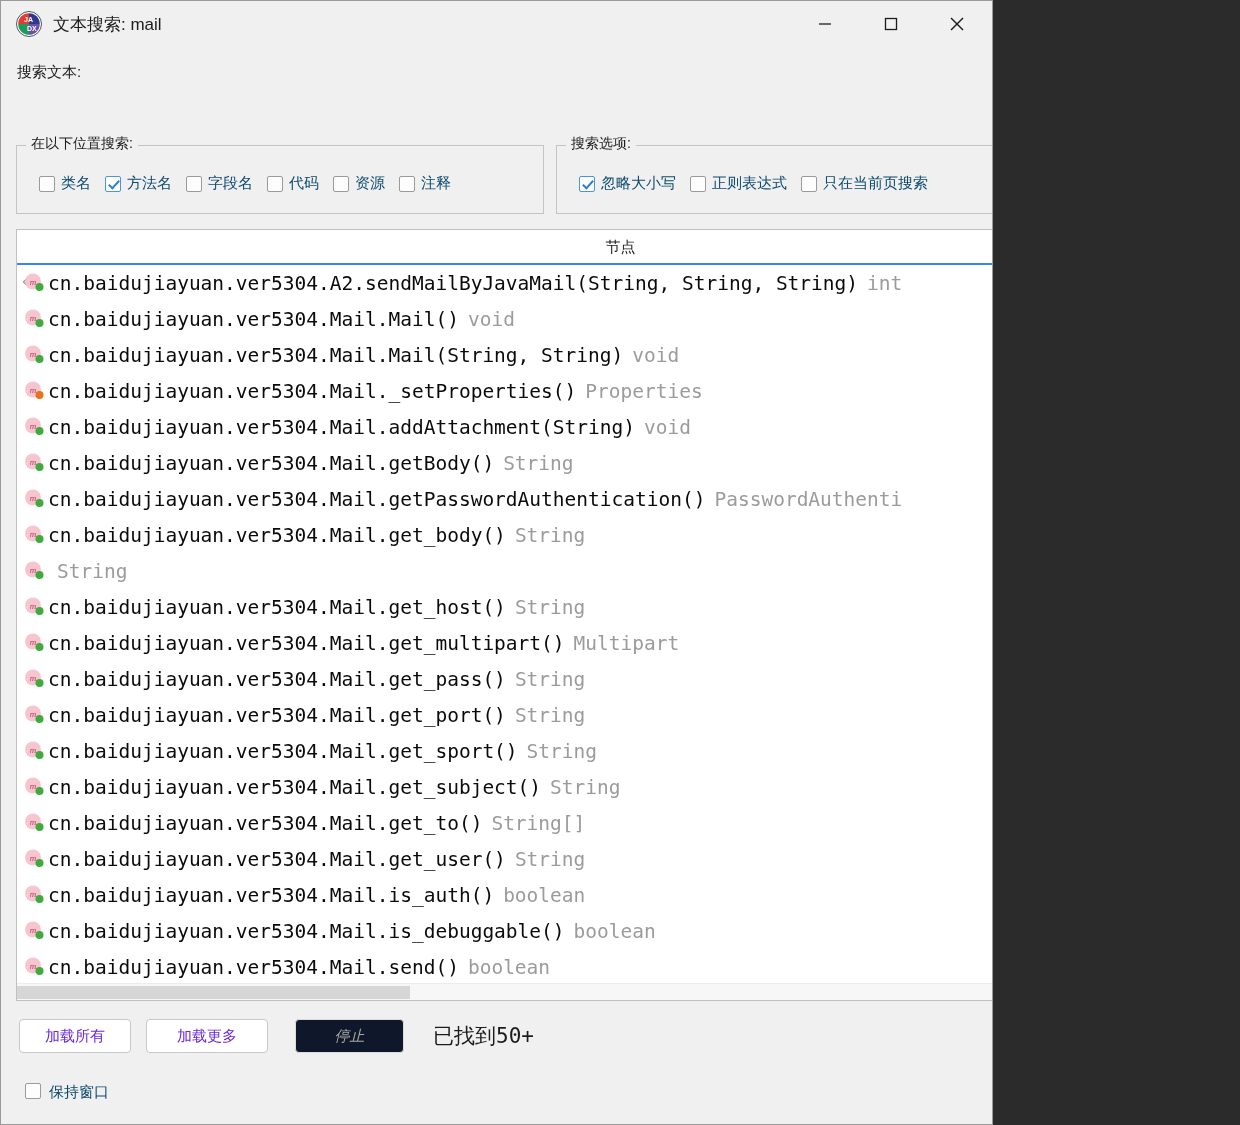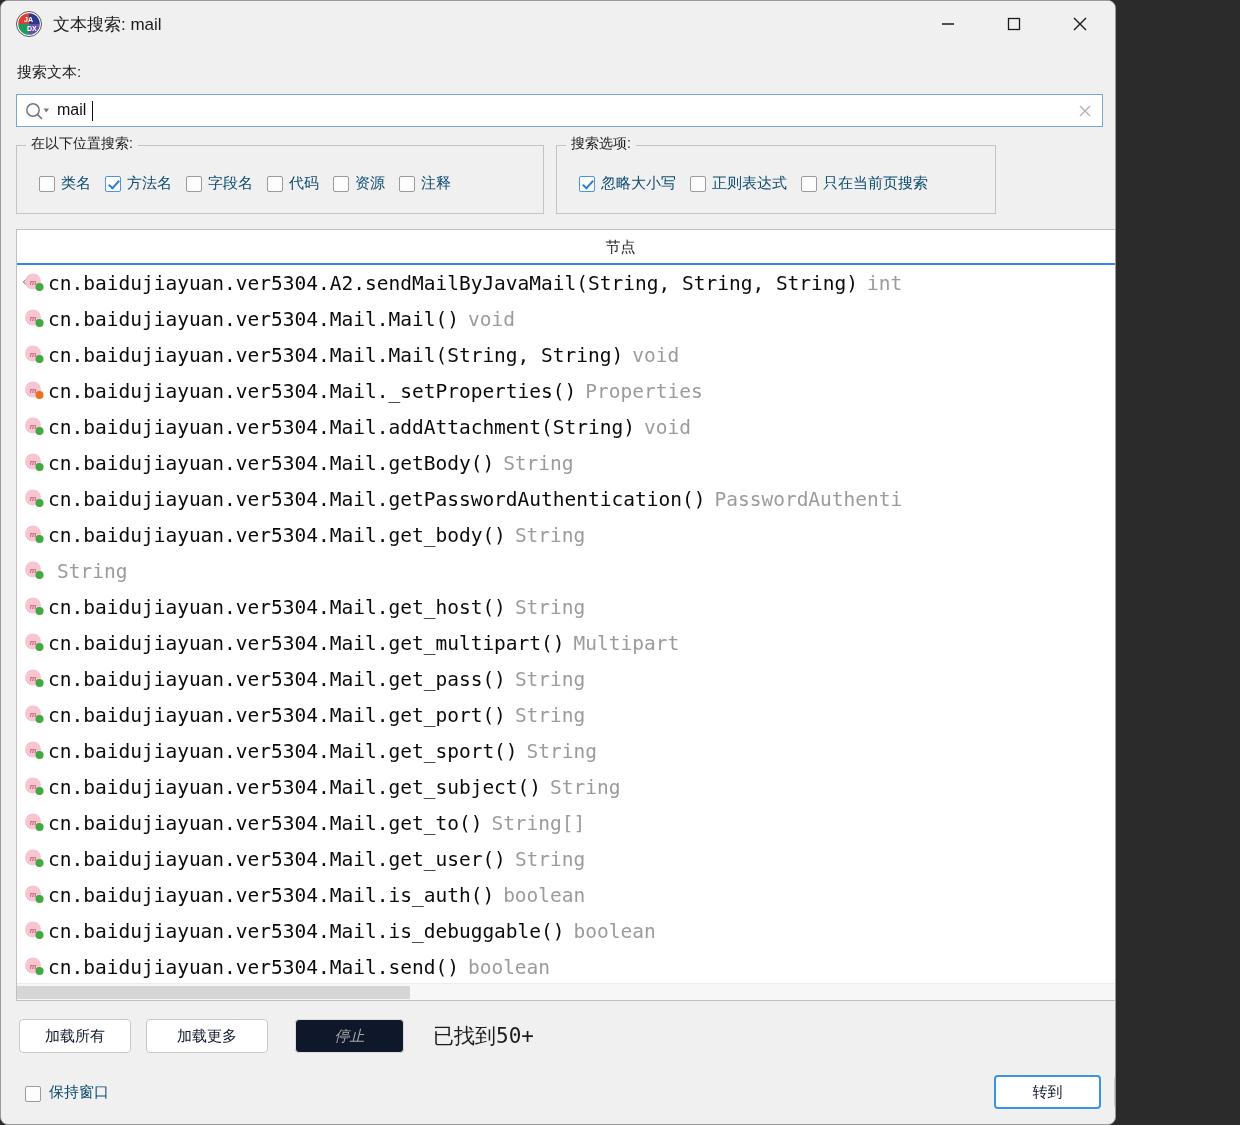--- a/index.html
+++ b/index.html
@@ -11,25 +11,25 @@
     width: 1240px;
     height: 1125px;
     overflow: hidden;
     font-family: "Liberation Sans", sans-serif;
   }
 
   
   #window {
     position: absolute;
     left: 0; top: 0;
-    width: 1116px;
+    width: 993px;
     height: 1125px;
     background: #f0f0f0;
     border: 1px solid #9a9a9a;
-    border-radius: 8px;
+    border-radius: 0;
     box-sizing: border-box;
     overflow: hidden;
   }
 
   
   #titlebar {
     position: absolute;
     left: 0; top: 0;
     width: 100%;
     height: 48px;
@@ -267,21 +267,21 @@
     background: #d6d6d6;
   }
 
   
   .btn {
     position: absolute;
     background: #ffffff;
     border: 1px solid #c8c8c8;
     border-radius: 4px;
     font-size: 15px;
-    color: #0f172a;
+    color: #6d28d9;
     box-sizing: border-box;
     display: flex;
     align-items: center;
     justify-content: center;
     cursor: default;
     font-family: "Liberation Sans", sans-serif;
   }
   .btn.disabled {
     background: #0f172a;
     color: #a8a8a8;
@@ -307,21 +307,21 @@
     height: 34px;
   }
   #found-count { font-family: "DejaVu Sans Mono", monospace; font-size: 21px; }
   #btn-group-results { left: 1108px; top: 1018px; width: 117px; height: 34px; margin-left: 20px; }
   #btn-goto   { left: 993px;  top: 1074px; width: 107px; height: 34px; }
   #btn-cancel { left: 1113px; top: 1074px; width: 112px; height: 34px; }
   #keep-window-wrap {
     position: absolute;
     left: 24px; top: 1082px;
     display: flex;
-    align-items: flex-end;
+    align-items: flex-start;
     gap: 8px;
   }
 </style>
 </head>
 <body>
 
 <div id="window">
 
   <div id="titlebar">
     <div id="app-icon">
@@ -350,37 +350,20 @@
     <div class="winbtn" id="btn-close">
       <svg width="16" height="16" viewBox="0 0 16 16">
           <line x1="2" y1="2" x2="14" y2="14" stroke="#1c1c1c" stroke-width="1.4"></line>
           <line x1="14" y1="2" x2="2" y2="14" stroke="#1c1c1c" stroke-width="1.4"></line>
         </svg>
     </div>
   </div>
 
   <div id="search-label">搜索文本:</div>
 
-  <div id="search-field">
-    <div id="search-magnifier">
-      <svg width="28" height="20" viewBox="0 0 28 20">
-        <circle cx="9" cy="9" r="6.2" fill="none" stroke="#777" stroke-width="1.5"></circle>
-        <line x1="13.6" y1="13.6" x2="18" y2="18" stroke="#777" stroke-width="1.7"></line>
-        <path d="M19.5 7.5 L25 7.5 L22.25 11.5 Z" fill="#777"></path>
-      </svg>
-    </div>
-    <div id="search-value">mail</div>
-    <div id="search-caret"></div>
-    <div id="search-clear">
-      <svg width="18" height="18" viewBox="0 0 18 18">
-          <line x1="4" y1="4" x2="14" y2="14" stroke="#b5b5b5" stroke-width="1.4"></line>
-          <line x1="14" y1="4" x2="4" y2="14" stroke="#b5b5b5" stroke-width="1.4"></line>
-        </svg>
-    </div>
-  </div>
 
   <div id="auto-search-wrap" class="cb-row">
     <span class="cb checked"></span>
     <span class="cb-label">自动搜索</span>
   </div>
 
   <div class="groupbox" id="group-opts">
     <div class="group-title">搜索选项:</div>
     <div class="group-row">
       <span class="cb-row">

